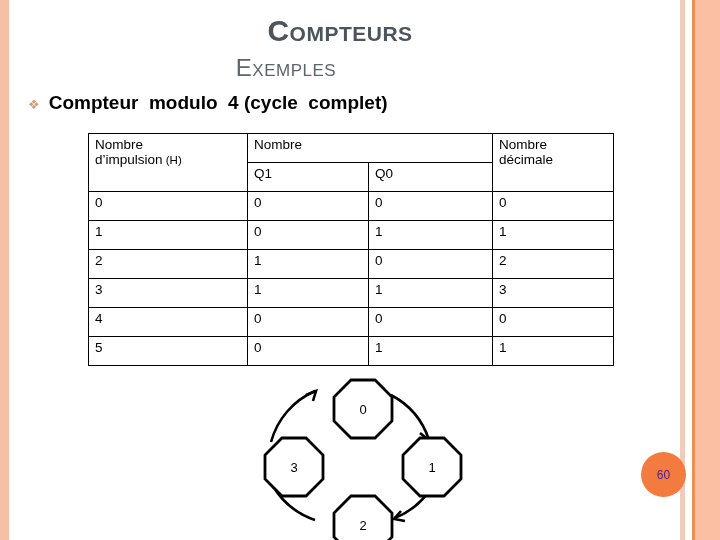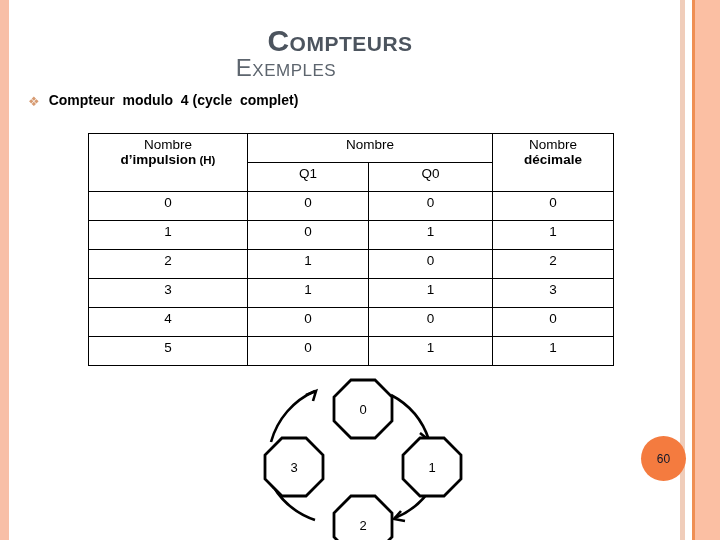--- a/index.html
+++ b/index.html
@@ -37,21 +37,21 @@
   .edge-right-band {
     position: absolute;
     left: 695px; top: 0;
     width: 25px; height: 540px;
     background: #fbbfa3;
   }
 
   
   .title-main {
     position: absolute;
-    left: 0; top: 26px;
+    left: 0; top: 16px;
     width: 680px;
     text-align: center;
     color: #4c545e;
     font-size: 30px;
     font-weight: bold;
     font-variant: small-caps;
     letter-spacing: 0.5px;
     line-height: 1;
   }
   .title-sub {
@@ -75,74 +75,73 @@
   }
   .bullet-glyph {
     color: #d79b72;
     font-size: 13px;
     line-height: 1;
     margin-right: 9px;
     margin-top: 2px;
   }
   .bullet-text {
     color: #000000;
-    font-size: 14px;
+    font-size: 19px;
     font-weight: bold;
     white-space: pre;
   }
 
   
   .truth-table {
     position: absolute;
     left: 88px; top: 133px;
     width: 525px;
     border-collapse: collapse;
     table-layout: fixed;
     background: #ffffff;
-    text-align: center;
   }
   .truth-table td {
     border: 1.6px solid #000000;
     font-size: 13.5px;
     color: #000000;
     padding: 3px 6px;
     vertical-align: top;
     height: 22px;
   }
   .col-n  { width: 159px; }
   .col-q1 { width: 121px; }
   .col-q0 { width: 124px; }
   .col-v  { width: 121px; }
 
   .hdr-tall { height: 47px; vertical-align: top; }
-  .hdr-line2 { display: block; font-weight: bold; }
+  .hdr-line2 { display: block; }
   .small-h { font-size: 11.5px; }
   .row-cell { height: 22px; }
 
   
   .cycle-wrap {
     position: absolute;
     left: 243px; top: 378px;
     width: 250px; height: 162px;
   }
   .cycle-wrap svg { display: block; }
   .node-label {
     font-family: "Liberation Sans", sans-serif;
     font-size: 13px;
     fill: #000000;
   }
 
   
   .slide-badge {
     position: absolute;
-    left: 641px; top: 436px;
+    left: 641px; top: 452px;
     width: 45px; height: 45px;
     border-radius: 50%;
     background: #f47b3f;
-    color: #0f172a;
+    color: #4c1d95;
     font-size: 12px;
     display: flex;
     align-items: center;
     justify-content: center;
   }
 </style>
 </head>
 <body>
 
 <div class="edge-left"></div>

